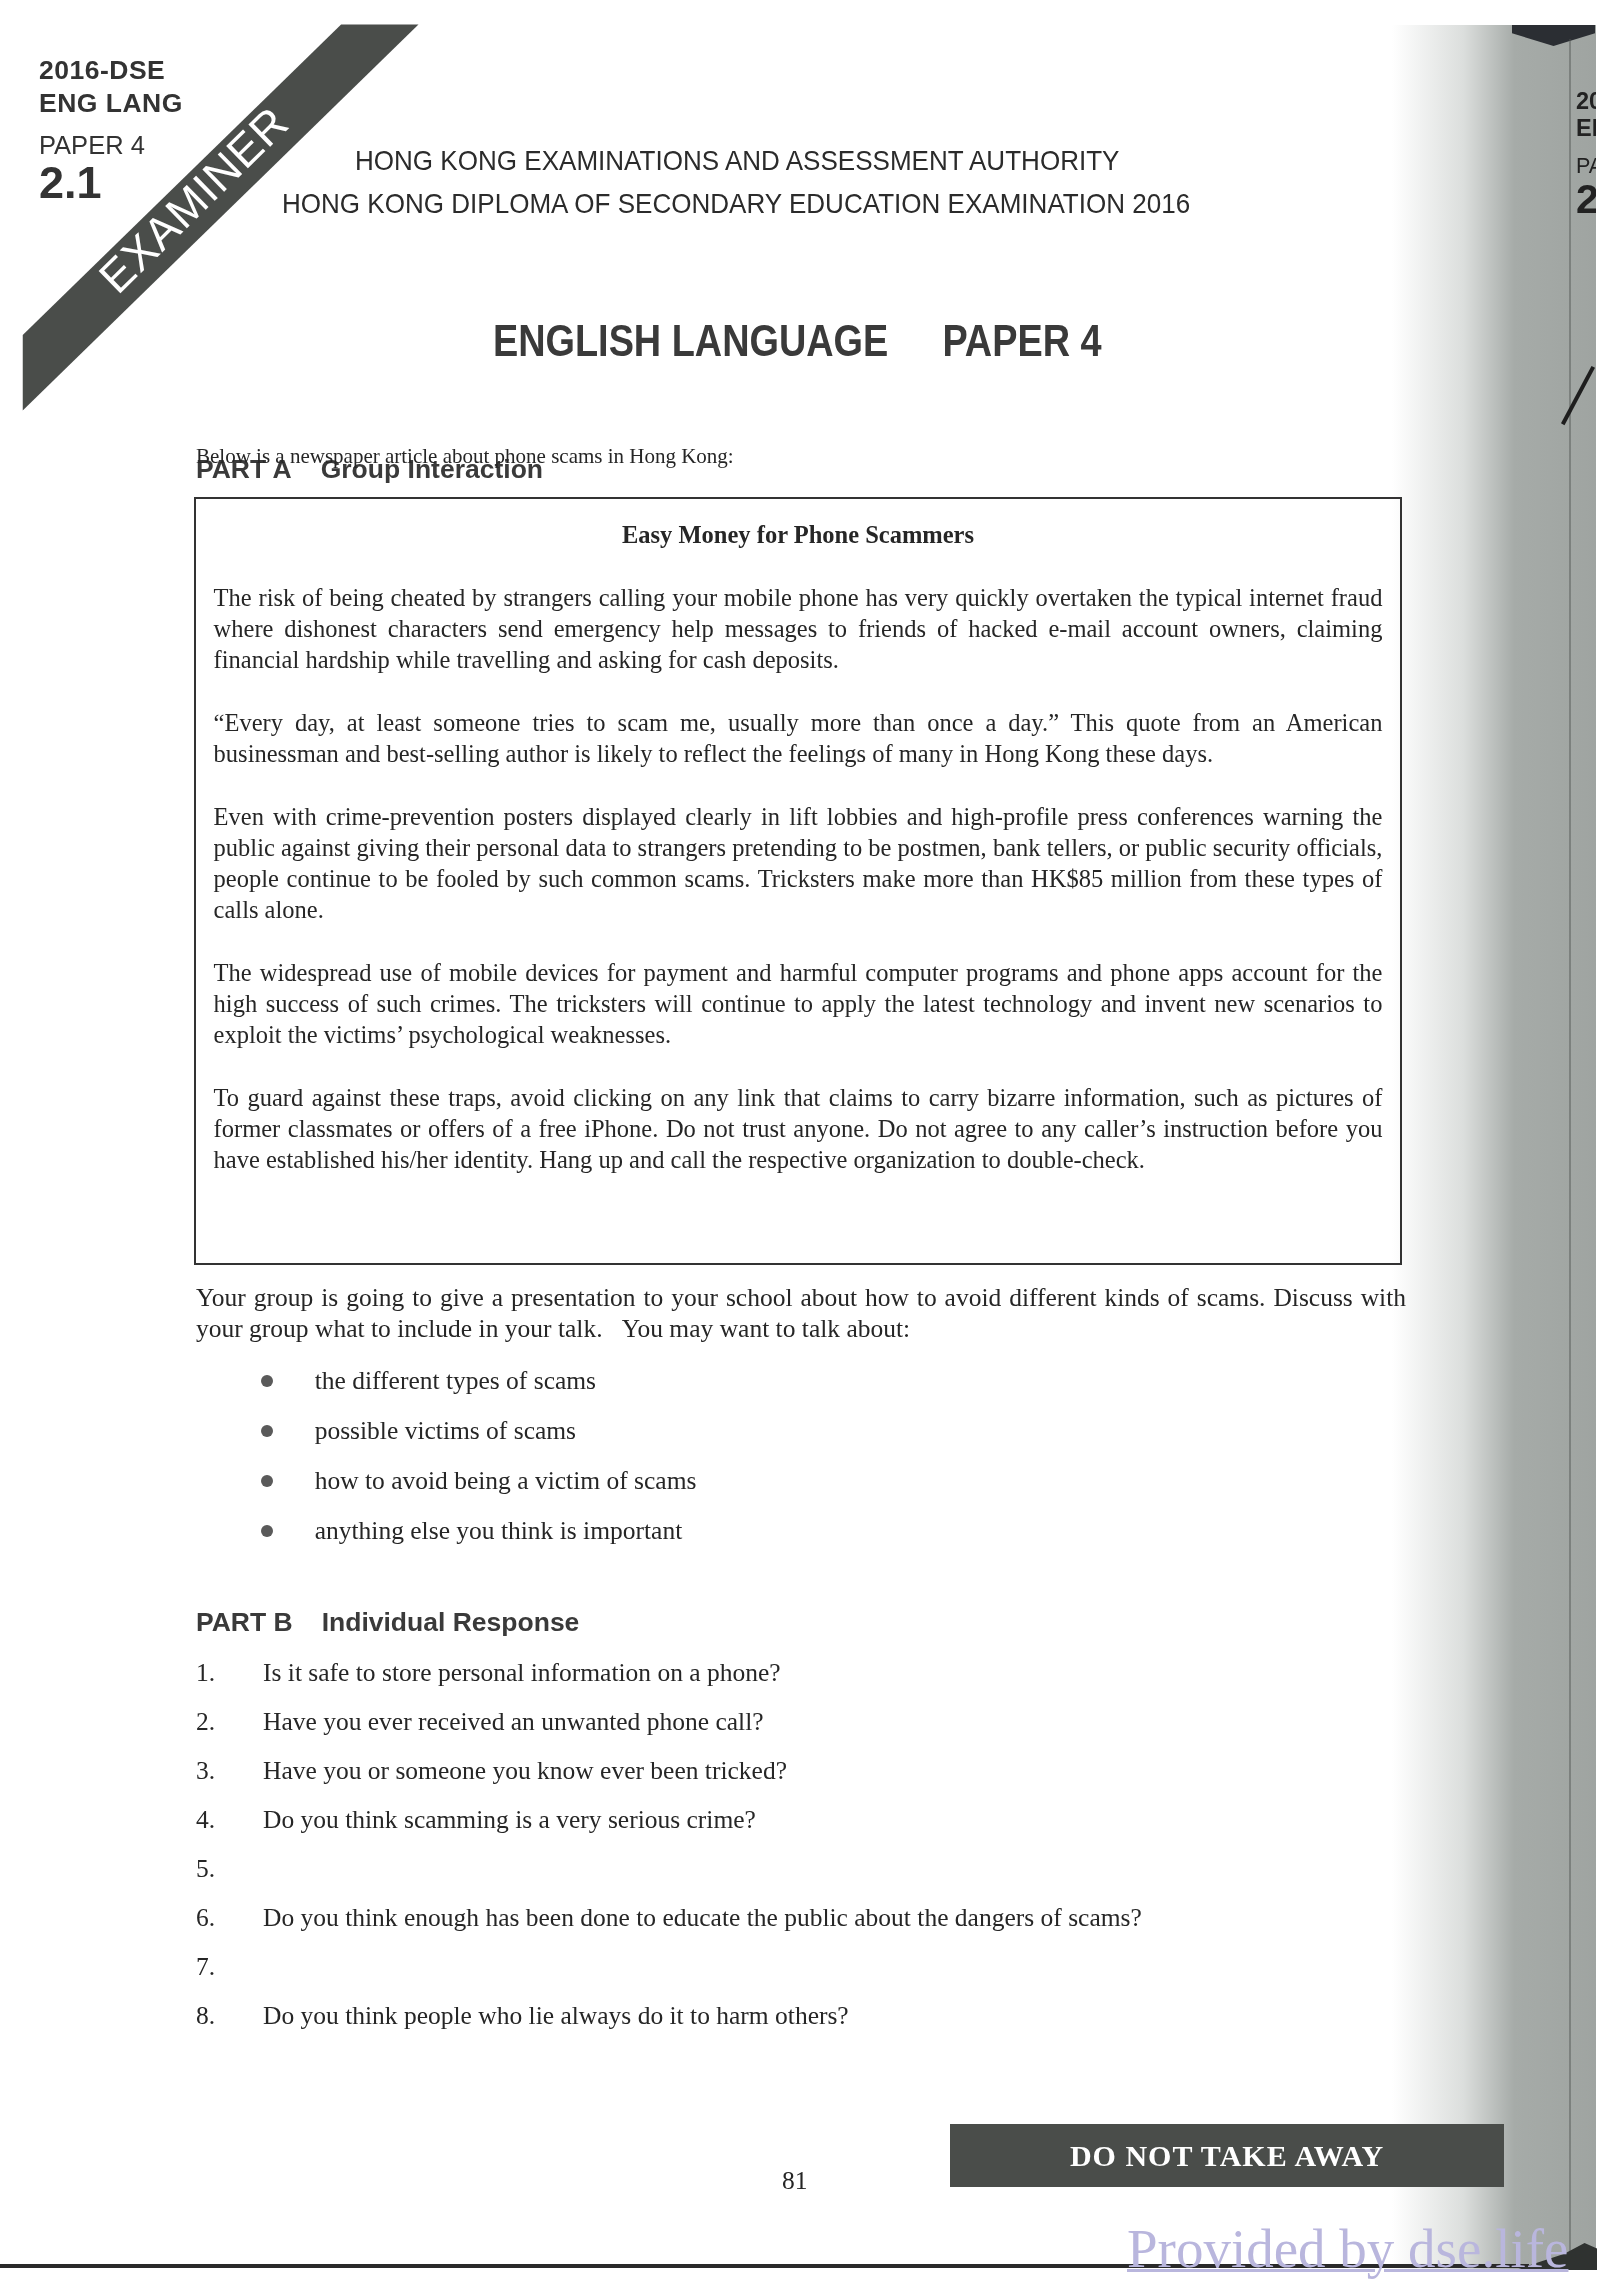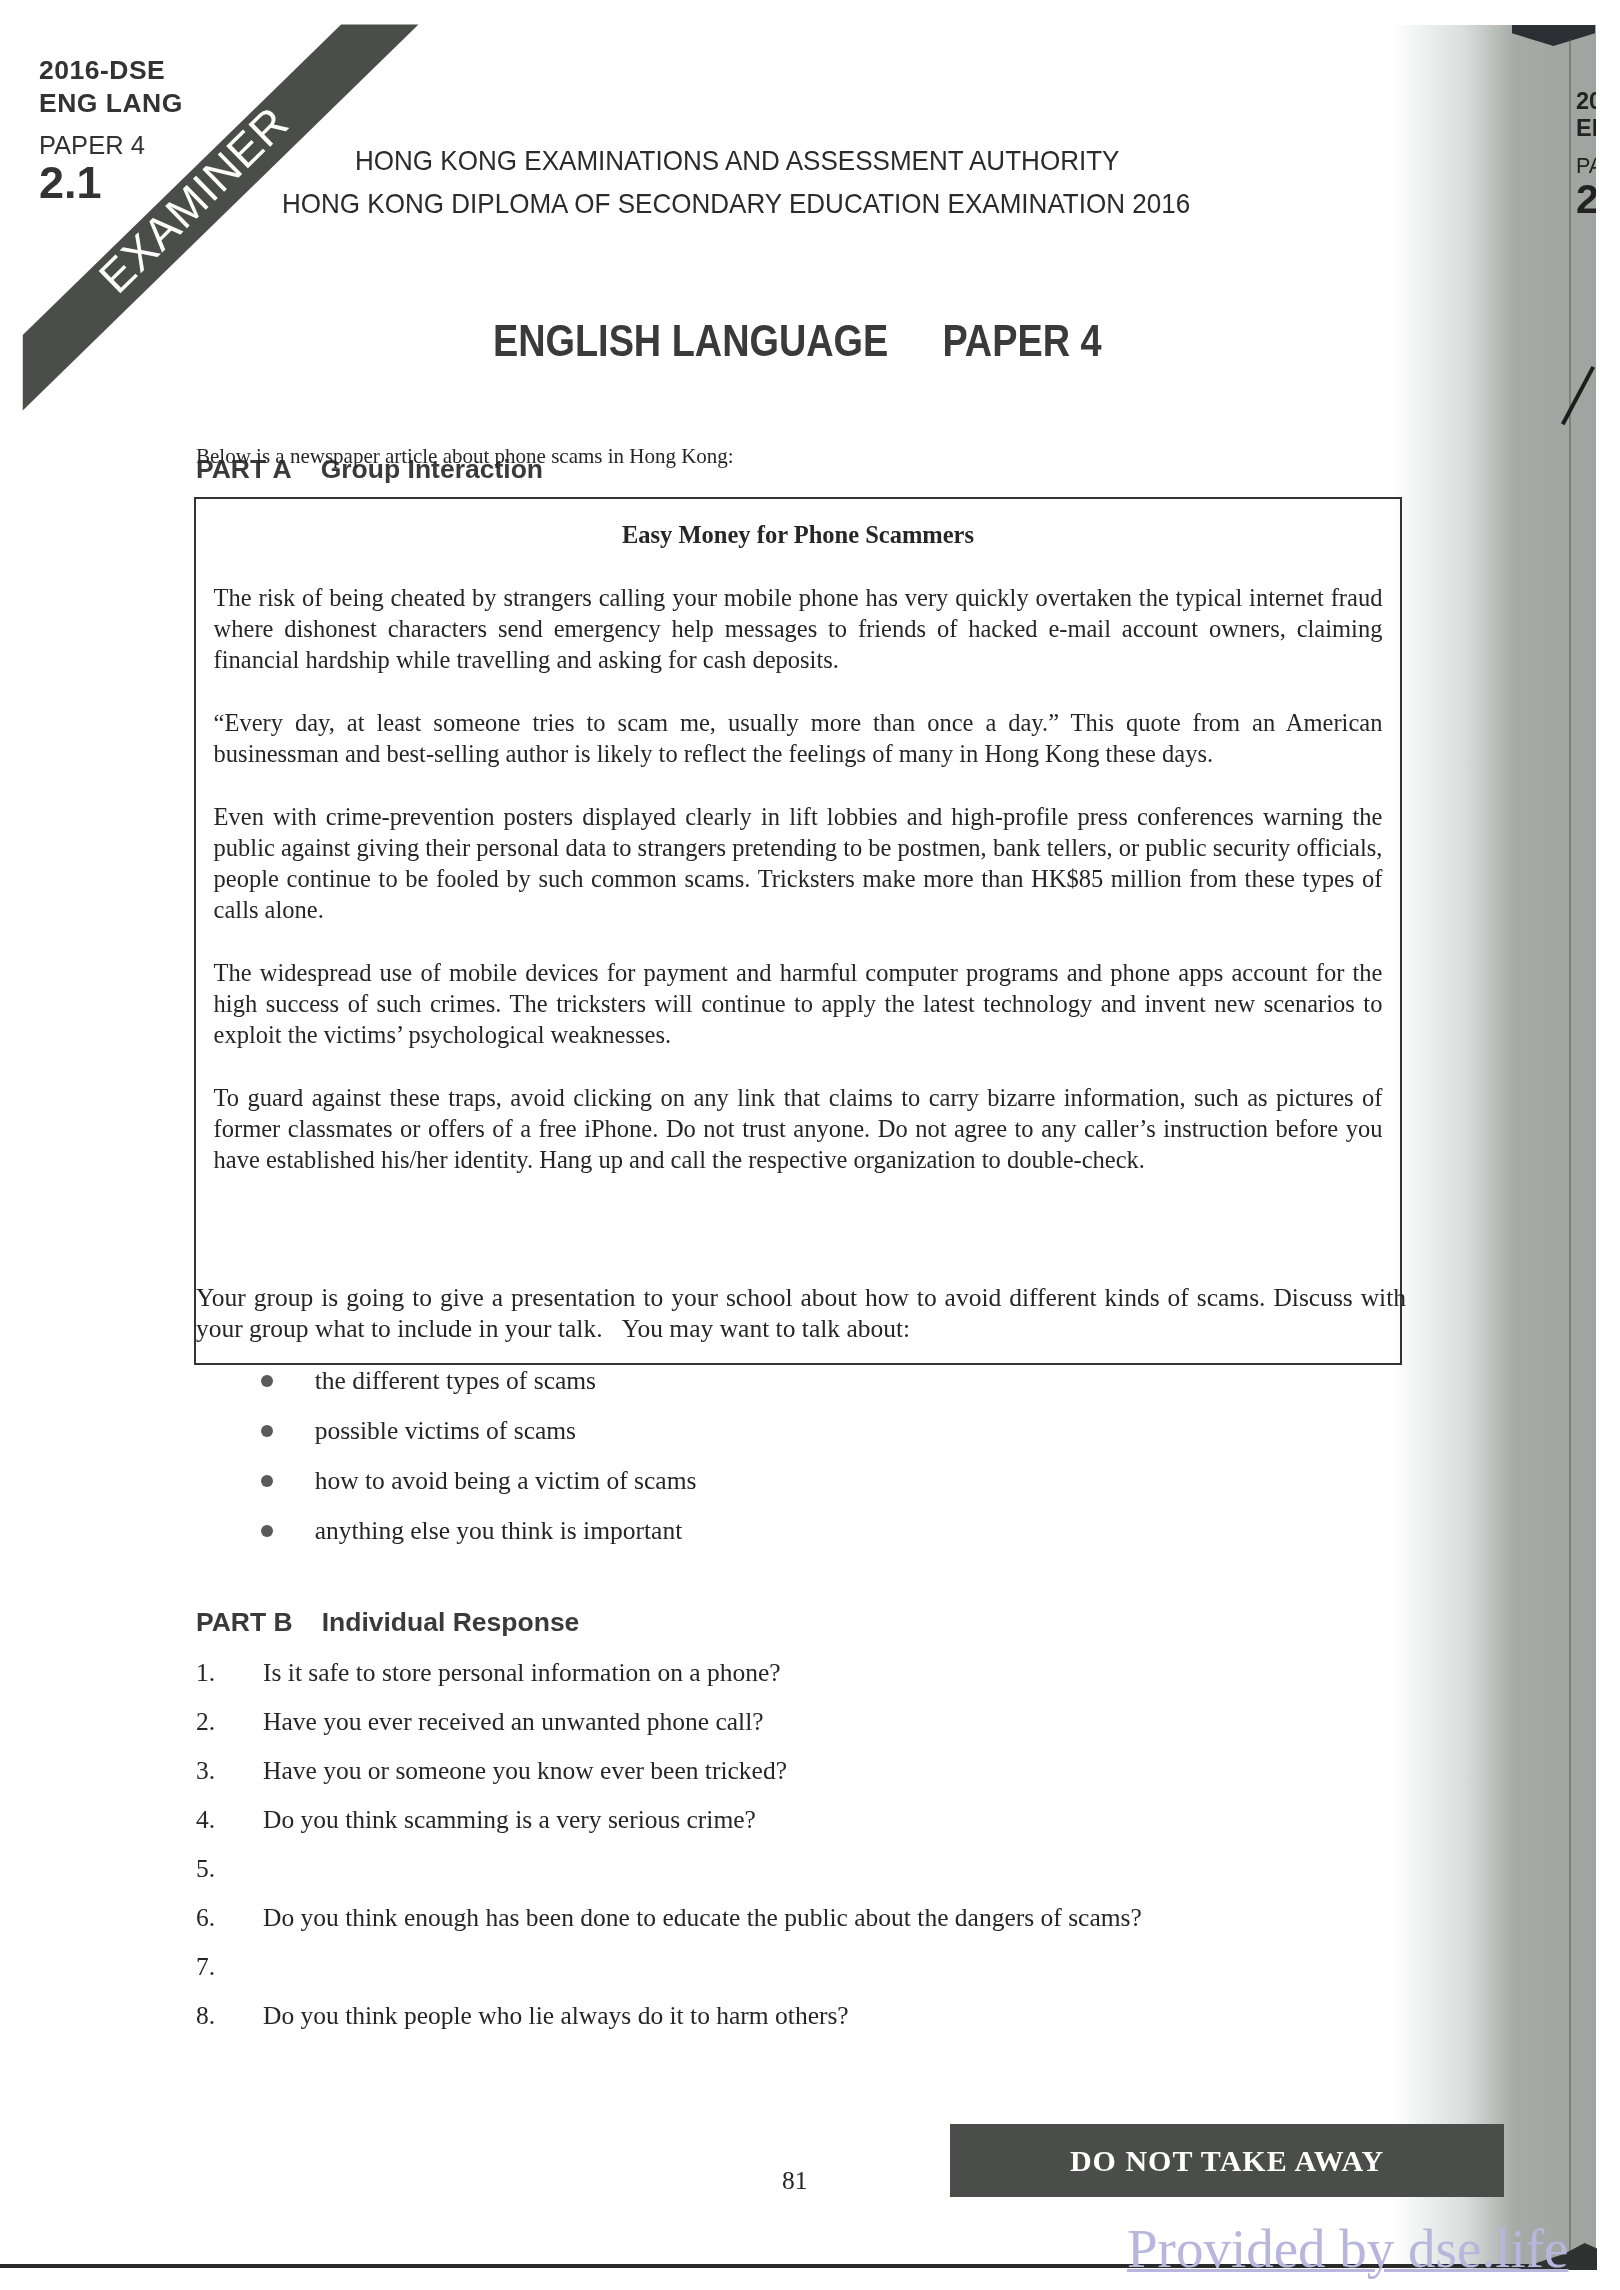--- a/index.html
+++ b/index.html
@@ -9,33 +9,33 @@
   .ribbon { position:absolute; left:0; top:0; width:451px; height:431px; }
   .code-block { left:39px; top:54px; color:#333; }
   .code1 { font-size:26.5px; font-weight:bold; line-height:33px; letter-spacing:0.5px; }
   .code2 { font-size:25.5px; line-height:31px; margin-top:9.8px; }
   .code3 { font-size:45px; font-weight:bold; line-height:43px; }
   .hdr { font-family:"Liberation Sans", sans-serif; font-size:28px; color:#2b2b2b; white-space:nowrap; transform-origin:left top; transform:scaleX(0.93); }
   .title { font-family:"Liberation Sans", sans-serif; font-weight:bold; font-size:44px; color:#3a3a3a; white-space:nowrap; transform-origin:left top; transform:scaleX(0.86); }
   .part { font-family:"Liberation Sans", sans-serif; font-weight:bold; font-size:26.5px; color:#3a3a3a; white-space:nowrap; }
   .part .gap { display:inline-block; width:29px; }
   .intro { font-size:21px; white-space:nowrap; }
-  .box { left:194px; top:497px; width:1208px; height:868px; border:2px solid #333; box-sizing:border-box; }
+  .box { left:194px; top:497px; width:1208px; height:768px; border:2px solid #333; box-sizing:border-box; }
   .box-title { position:absolute; left:0; right:0; top:21.6px; text-align:center; font-weight:bold; font-size:24.5px; }
   .article { position:absolute; left:17.6px; right:17.6px; top:83px; }
   .article p { margin:0 0 32px 0; font-size:24.5px; line-height:31px; text-align:justify; text-align-last:left; }
   .task { left:196px; top:1282px; width:1210px; font-size:25.5px; line-height:31px; text-align:justify; }
   .bullets { left:257px; top:1364px; margin:0; padding:0; list-style:none; }
   .bullets li { height:50px; font-size:25.5px; line-height:33px; display:flex; align-items:flex-start; }
   .bullet-dot { width:11.8px; height:11.8px; border-radius:50%; background:#5a5a5a; margin:10.8px 42px 0 3.9px; flex:none; }
   .questions { left:196px; top:1656px; margin:0; padding:0; list-style:none; }
   .questions li { height:49px; font-size:25.5px; line-height:33px; display:flex; white-space:nowrap; }
   .qnum { width:67px; flex:none; }
   .page-num { left:782px; top:2166px; font-size:25.5px; }
-  .dnta { left:950px; top:2124px; width:554px; height:73px; background:#4a4d4a; color:#ffffff; font-weight:bold; font-size:30px; letter-spacing:1px; display:flex; align-items:center; justify-content:center; }
+  .dnta { left:950px; top:2124px; width:554px; height:63px; background:#4a4d4a; color:#ffffff; font-weight:bold; font-size:30px; letter-spacing:1px; display:flex; align-items:center; justify-content:center; }
   .bottom-rule { left:0; top:2264px; width:1529px; height:3.9px; background:#2a2a2a; }
   .gutter { left:1392px; top:24.5px; width:204px; height:2245px; background:linear-gradient(to right, rgba(255,255,255,0) 0%, rgba(190,195,192,0.55) 35%, #a6aba8 60%, #9fa4a1 100%); }
   .gutter-top { left:1512px; top:24.5px; width:83px; height:21.6px; background:#2b2e33; clip-path:polygon(0 0,100% 0,100% 40%,50% 100%,0 40%); }
   .gutter-fold { left:1569px; top:39px; width:2px; height:2225px; background:rgba(80,85,82,0.45); }
   .next-page { left:1576px; top:88px; color:#222; font-family:"Liberation Sans", sans-serif; font-weight:bold; overflow:hidden; width:19.6px; }
   .next-page div { white-space:nowrap; }
   .slash { left:1576px; top:363px; width:3.9px; height:65px; background:#1e1e1e; transform:rotate(28deg); }
   .corner-curl { left:1514px; top:2243px; width:83px; height:27.4px; background:#2f3230; clip-path:polygon(0 100%,60% 40%,85% 0,100% 20%,100% 100%); }
   .watermark { left:1127px; top:2217px; font-size:55px; color:#b9b6dd; text-decoration:underline; text-decoration-thickness:2.9px; white-space:nowrap; }
 </style>

